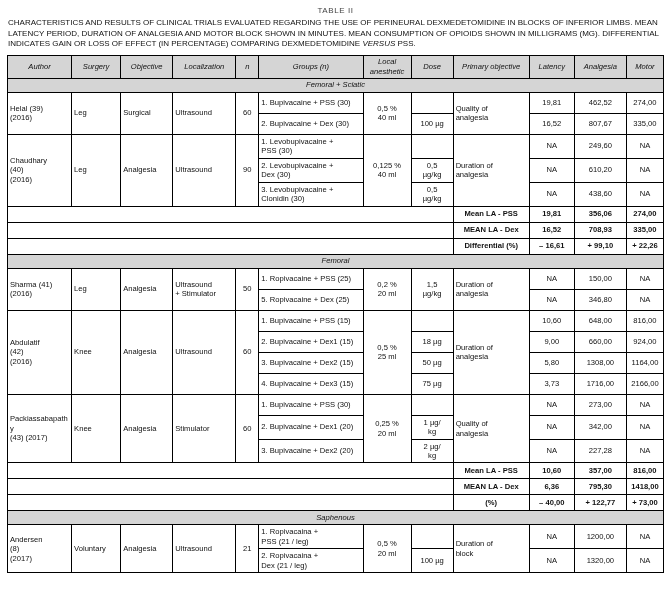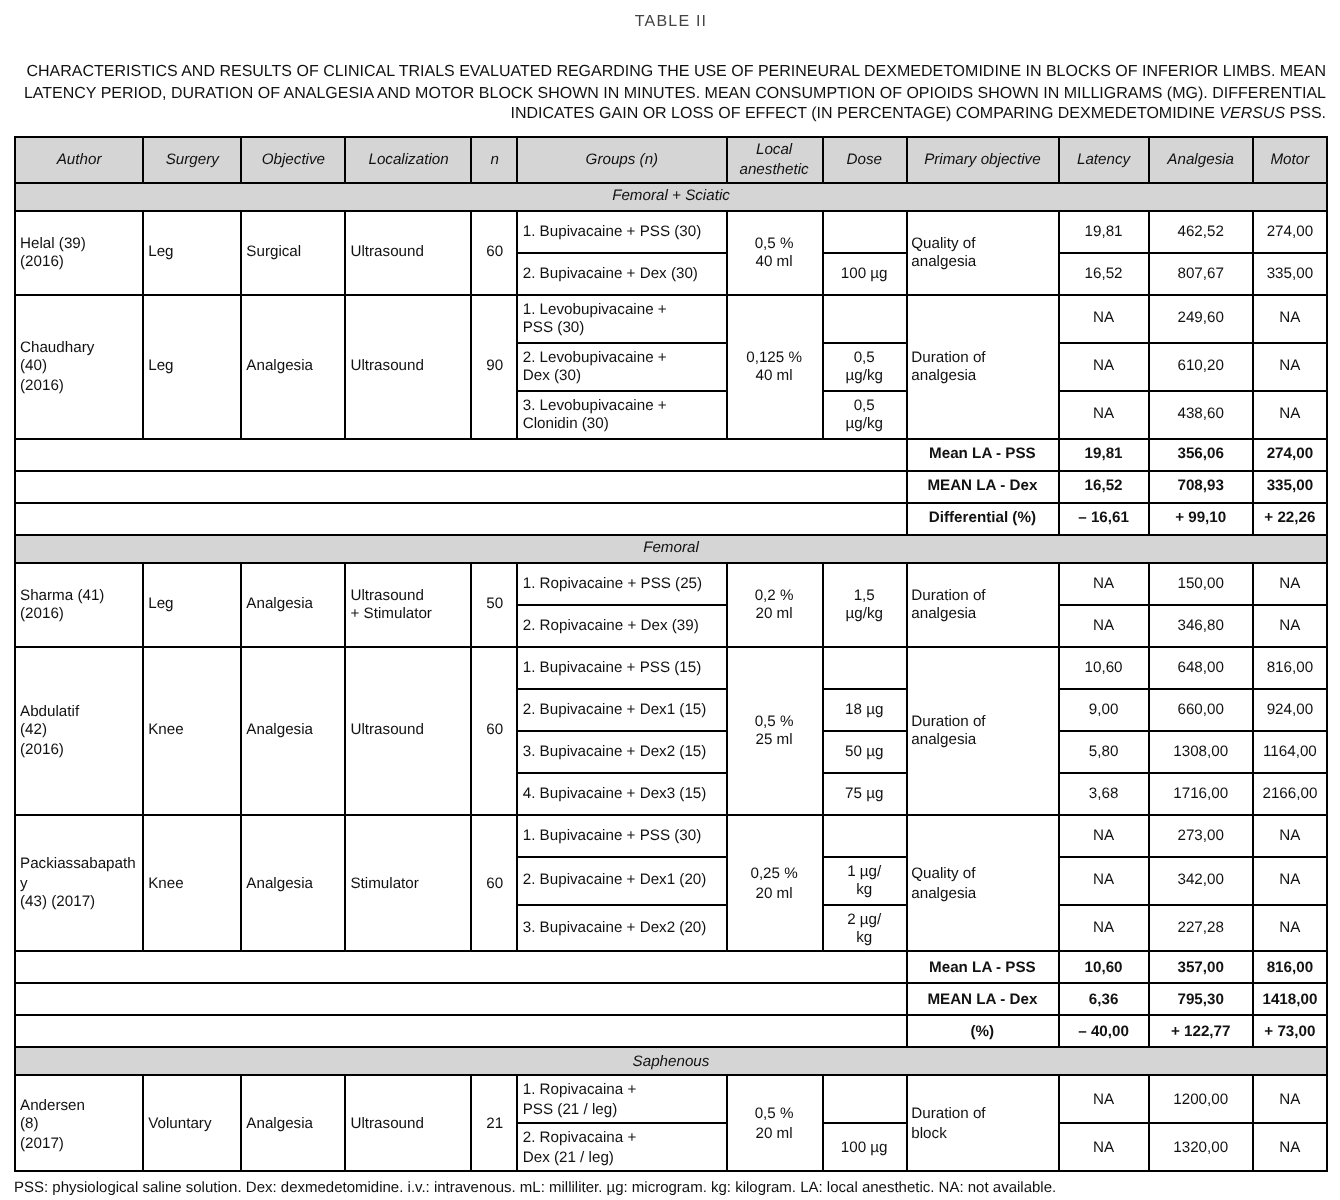--- a/index.html
+++ b/index.html
@@ -9,24 +9,24 @@
     background: #ffffff;
     color: #111;
     font-family: "Liberation Sans", sans-serif;
   }
   .page { padding: 5px 6px 4px 7px; }
   .title {
     text-align: center;
     font-size: 8px;
     letter-spacing: 0.6px;
     color: #444;
-    margin: 1px 0 16px 0;
+    margin: 1px 0 3px 0;
   }
   .caption {
-    text-align: right;
+    text-align: left;
     font-size: 8px;
     line-height: 1.32;
     margin: 0 1px 5px 1px;
     color: #111;
   }
   .caption i { font-style: italic; }
   table {
     border-collapse: collapse;
     table-layout: fixed;
     width: 657px;
@@ -207,21 +207,21 @@
 20 ml</td>
           <td rowspan="2">1,5
 µg/kg</td>
           <td rowspan="2" class="l">Duration of
 analgesia</td>
           <td>NA</td>
           <td>150,00</td>
           <td>NA</td>
         </tr>
         <tr class="data">
-          <td class="l">2. Ropivacaine + Dex (39)</td>
+          <td class="l">5. Ropivacaine + Dex (25)</td>
           <td>NA</td>
           <td>346,80</td>
           <td>NA</td>
         </tr>
         <tr class="data">
           <td rowspan="4" class="l">Abdulatif
 (42)
 (2016)</td>
           <td rowspan="4" class="l">Knee</td>
           <td rowspan="4" class="l">Analgesia</td>
@@ -247,21 +247,21 @@
         <tr class="data">
           <td class="l">3. Bupivacaine + Dex2 (15)</td>
           <td>50 µg</td>
           <td>5,80</td>
           <td>1308,00</td>
           <td>1164,00</td>
         </tr>
         <tr class="data">
           <td class="l">4. Bupivacaine + Dex3 (15)</td>
           <td>75 µg</td>
-          <td>3,68</td>
+          <td>3,73</td>
           <td>1716,00</td>
           <td>2166,00</td>
         </tr>
         <tr class="data">
           <td rowspan="3" class="l">Packiassabapathy
 (43) (2017)</td>
           <td rowspan="3" class="l">Knee</td>
           <td rowspan="3" class="l">Analgesia</td>
           <td rowspan="3" class="l">Stimulator</td>
           <td rowspan="3">60</td>
@@ -338,14 +338,13 @@
           <td class="l">2. Ropivacaina +
 Dex (21 / leg)</td>
           <td>100 µg</td>
           <td>NA</td>
           <td>1320,00</td>
           <td>NA</td>
         </tr>
       </tbody>
     </table>
 
-  <div class="footnote">PSS: physiological saline solution. Dex: dexmedetomidine. i.v.: intravenous. mL: milliliter. µg: microgram. kg: kilogram. LA: local anesthetic. NA: not available.</div>
 </div>
 
 </body></html>

